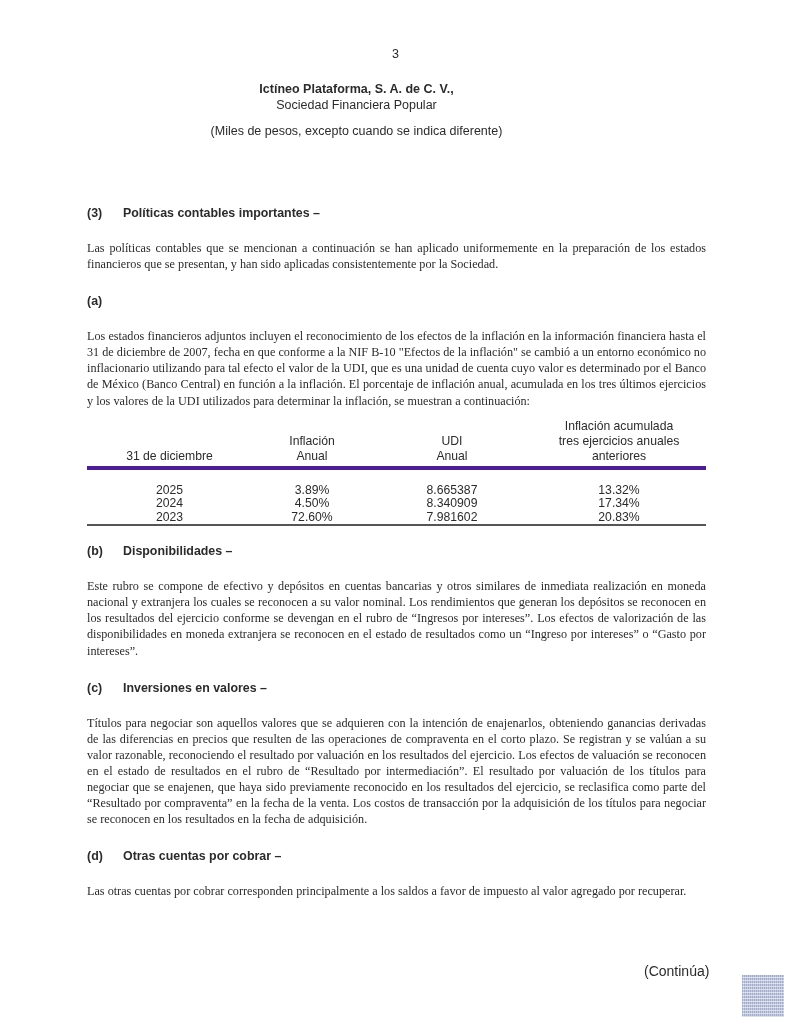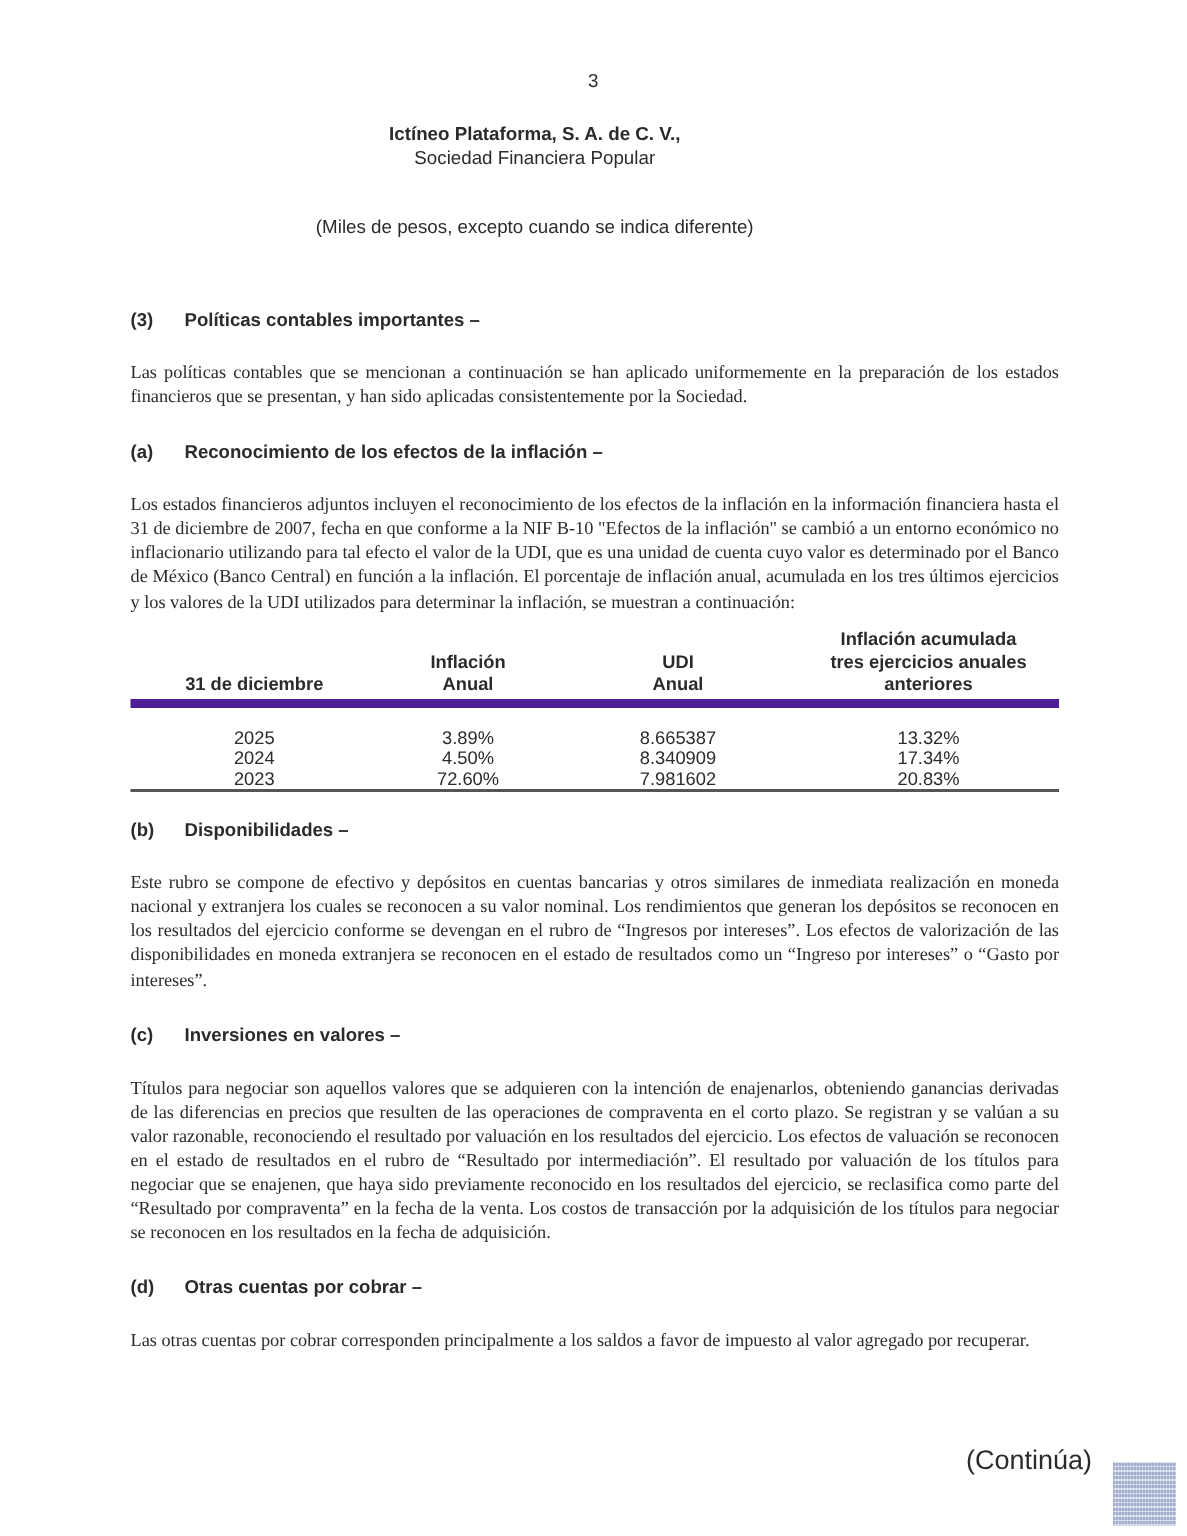--- a/index.html
+++ b/index.html
@@ -4,40 +4,40 @@
 <style>
   html, body { margin: 0; padding: 0; background: #ffffff; }
   body {
     width: 791px; height: 1024px; position: relative; overflow: hidden;
     font-family: "Liberation Sans", sans-serif; color: #2b2b2b; font-size: 12.2px;
   }
   .page-number { position: absolute; top: 47px; left: 0; width: 791px; text-align: center; font-size: 12.5px; }
   .header { position: absolute; top: 82px; left: 0; width: 713px; text-align: center; font-size: 12.5px; line-height: 15.5px; }
   .header .company { font-weight: bold; }
   .header .notes-title { margin-top: 16px; }
-  .header .units { margin-top: 31px; }
+  .header .units { margin-top: 11px; }
 
   .content { position: absolute; left: 87px; width: 619px; top: 205px; }
   .heading { font-weight: bold; font-size: 12.4px; display: flex; margin: 0; height: 16px; line-height: 16px; }
   .heading .num { width: 36px; }
   p.para { margin: 0; text-align: justify; line-height: 16.1px; font-size: 12.2px; font-family: Liberation Serif, serif; }
   .gap-h { height: 19px; }
   .gap-p { height: 21px; }
 
   table.infl { width: 619px; border-collapse: collapse; margin-top: 10px; font-size: 12.2px; }
-  table.infl th { font-weight: bold; vertical-align: bottom; line-height: 15px; padding: 0 0 2px 0; border-bottom: 6px solid #4c1d95; }
+  table.infl th { font-weight: normal; vertical-align: bottom; line-height: 15px; padding: 0 0 2px 0; border-bottom: 4px solid #4c1d95; }
   table.infl td { text-align: center; line-height: 13.5px; padding: 0; }
   table.infl tr.spacer td { height: 14px; }
   table.infl tr.last td { border-bottom: 2px solid #555; }
   .c1 { width: 165px; }
   .c2 { width: 120px; }
   .c3 { width: 160px; }
   .c4 { width: 174px; }
 
-  .continua { position: absolute; top: 963px; left: 644px; font-size: 18px; }
+  .continua { position: absolute; top: 963px; left: 644px; font-size: 14px; }
   .qr {
     position: absolute; left: 742px; top: 975px; width: 42px; height: 42px;
     background-color: #c3cbe0;
     background-image:
       repeating-linear-gradient(0deg, rgba(255,255,255,0.55) 0 1px, transparent 1px 3px),
       repeating-linear-gradient(90deg, rgba(120,135,180,0.45) 0 1px, transparent 1px 2px);
   }
 </style>
 </head>
 <body>
@@ -55,21 +55,20 @@
   <div class="heading">
     <span class="num">(3)</span>
     <span>Políticas contables importantes –</span>
   </div>
   <div class="gap-h"></div>
   <p class="para">Las políticas contables que se mencionan a continuación se han aplicado uniformemente en la preparación de los estados financieros que se presentan, y han sido aplicadas consistentemente por la Sociedad.</p>
   <div class="gap-p"></div>
 
   <div class="heading">
     <span class="num">(a)</span>
-    <span>Reconocimiento de los efectos de la inflación –</span>
   </div>
   <div class="gap-h"></div>
   <p class="para">Los estados financieros adjuntos incluyen el reconocimiento de los efectos de la inflación en la información financiera hasta el 31 de diciembre de 2007, fecha en que conforme a la NIF B-10 "Efectos de la inflación" se cambió a un entorno económico no inflacionario utilizando para tal efecto el valor de la UDI, que es una unidad de cuenta cuyo valor es determinado por el Banco de México (Banco Central) en función a la inflación. El porcentaje de inflación anual, acumulada en los tres últimos ejercicios y los valores de la UDI utilizados para determinar la inflación, se muestran a continuación:</p>
 
   <table class="infl">
     <thead>
       <tr>
         <th class="c1">31 de diciembre</th>
         <th class="c2">
           <div>Inflación</div>

